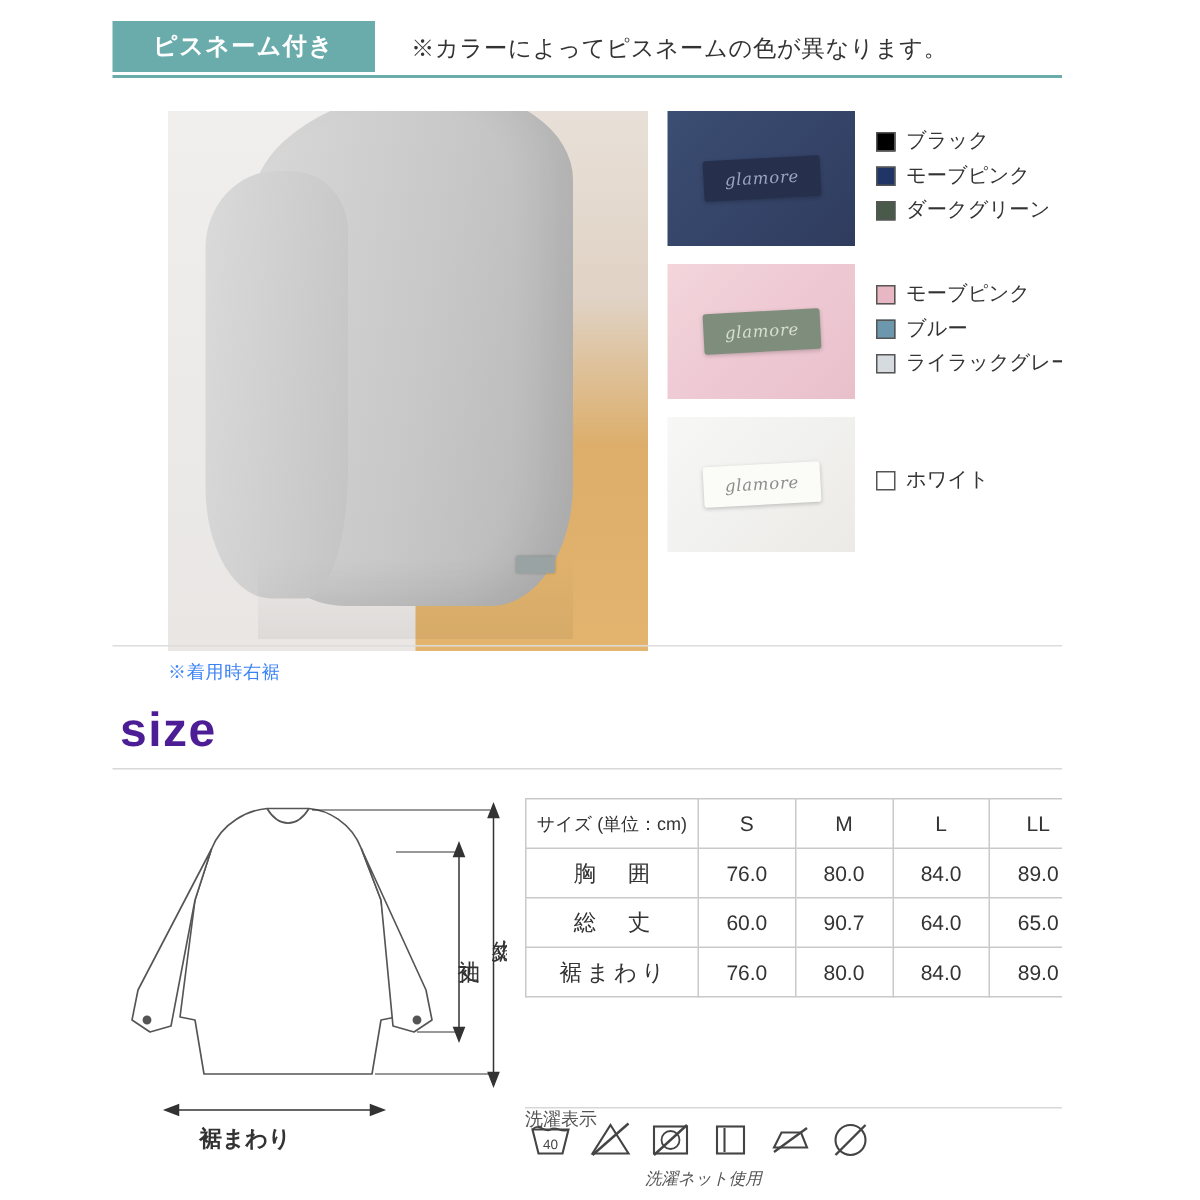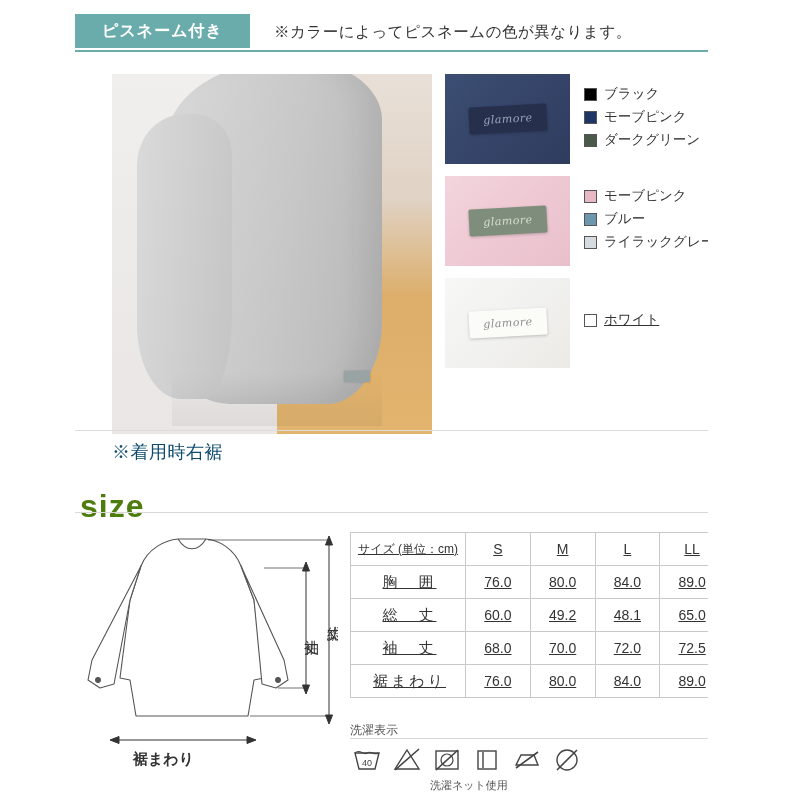--- a/index.html
+++ b/index.html
@@ -93,22 +93,22 @@
     position: absolute;
     right: 62px; bottom: 52px;
     width: 26px; height: 11px;
     background: #9aa3a3;
     border-radius: 1px;
     box-shadow: 0 0 2px rgba(0,0,0,0.25);
   }
   .photo-caption {
     position: absolute;
     left: 37px; top: 366px;
-    font-size: 18px;
-    color: #0c4a6e;
+    font-size: 12px;
+    color: #3b82f6;
     letter-spacing: 0.5px;
     text-align: center;
   }
 
   
   .swatch-col {
     position: absolute;
     left: 370px; top: 0;
     width: 280px;
   }
@@ -159,37 +159,37 @@
     color: #333;
     line-height: 1.55;
     margin-bottom: 2px;
   }
   .chip {
     width: 13px; height: 13px;
     border: 1px solid #555;
     margin-right: 7px;
     flex: none;
   }
-  .white-row { padding-top: 32px; text-decoration: underline; }
+  .white-row { padding-top: 32px; }
 
   
   .divider {
     position: absolute;
     left: 75px; top: 430px;
     width: 650px; height: 1px;
     background: #dcdcdc;
   }
 
   
   .size-title {
     position: absolute;
-    left: 80px; top: 488px;
+    left: 80px; top: 468px;
     font-size: 32px;
     font-weight: bold;
-    color: #4d7c0f;
+    color: #4c1d95;
     letter-spacing: 1px;
     font-family: "Liberation Sans", sans-serif;
   }
   .size-underline {
     position: absolute;
     left: 75px; top: 512px;
     width: 650px; height: 1px;
     background: #d8d8d8;
   }
 
@@ -218,42 +218,41 @@
     border-collapse: collapse;
     width: 375px;
     font-size: 14px;
   }
   table.size-table th, table.size-table td {
     border: 1px solid #c9c9c9;
     text-align: center;
     height: 33px;
     color: #333;
     font-weight: normal;
-    text-decoration: underline;
   }
   table.size-table th.first-col, table.size-table td.first-col {
     width: 115px;
     font-size: 13px;
   }
   table.size-table th.size-head {
     font-size: 14px;
   }
   table.size-table td.row-label {
     font-size: 15px;
     letter-spacing: 3px;
     text-indent: 3px;
   }
   table.size-table thead th.first-col {
     font-size: 12px;
     letter-spacing: 0;
   }
 
   .wash-title {
     position: absolute;
-    left: 350px; top: 722px;
+    left: 350px; top: 738px;
     font-size: 12px;
     color: #555;
   }
   .wash-line {
     position: absolute;
     left: 350px; top: 738px;
     width: 375px; height: 1px;
     background: #d8d8d8;
   }
   .wash-icons {
@@ -261,20 +260,21 @@
     left: 352px; top: 745px;
     display: flex;
     gap: 10px;
     align-items: center;
   }
   .wash-note {
     position: absolute;
     left: 430px; top: 778px;
     font-size: 11px;
     color: #555;
+    font-style: italic;
   }
 </style>
 </head>
 <body>
 
 <div id="page">
 
   <div class="top-section">
 
     <div class="top-header">
@@ -423,30 +423,23 @@
         <tr>
           <td class="first-col row-label">胸　囲</td>
           <td>76.0</td>
           <td>80.0</td>
           <td>84.0</td>
           <td>89.0</td>
         </tr>
         <tr>
           <td class="first-col row-label">総　丈</td>
           <td>60.0</td>
-          <td>49.2</td>
-          <td>48.1</td>
+          <td>90.7</td>
+          <td>64.0</td>
           <td>65.0</td>
-        </tr>
-        <tr>
-          <td class="first-col row-label">袖　丈</td>
-          <td>68.0</td>
-          <td>70.0</td>
-          <td>72.0</td>
-          <td>72.5</td>
         </tr>
         <tr>
           <td class="first-col row-label">裾まわり</td>
           <td>76.0</td>
           <td>80.0</td>
           <td>84.0</td>
           <td>89.0</td>
         </tr>
       </tbody>
     </table>

